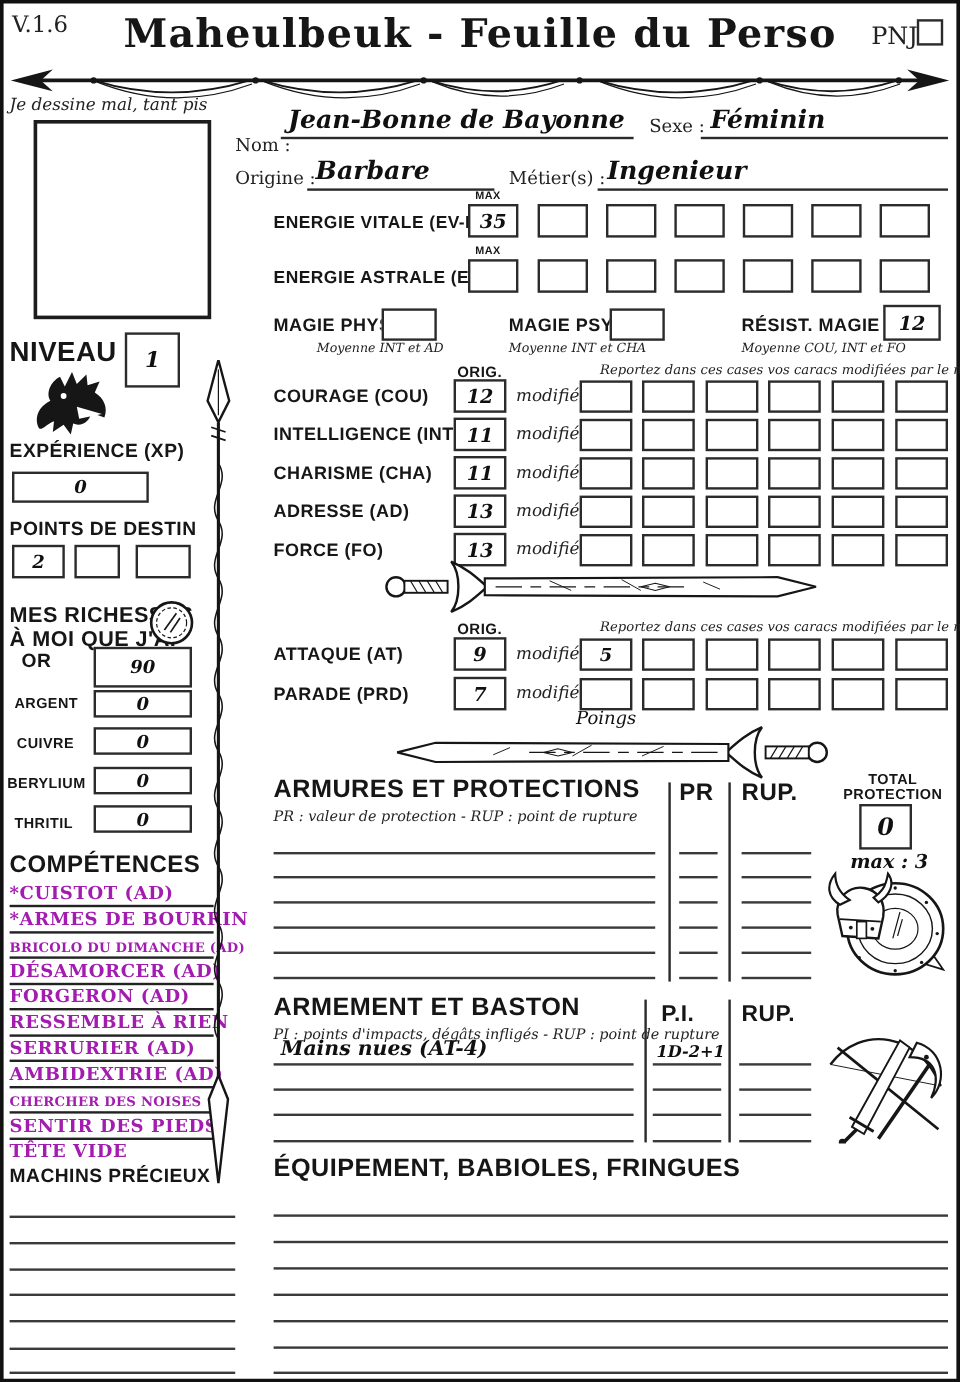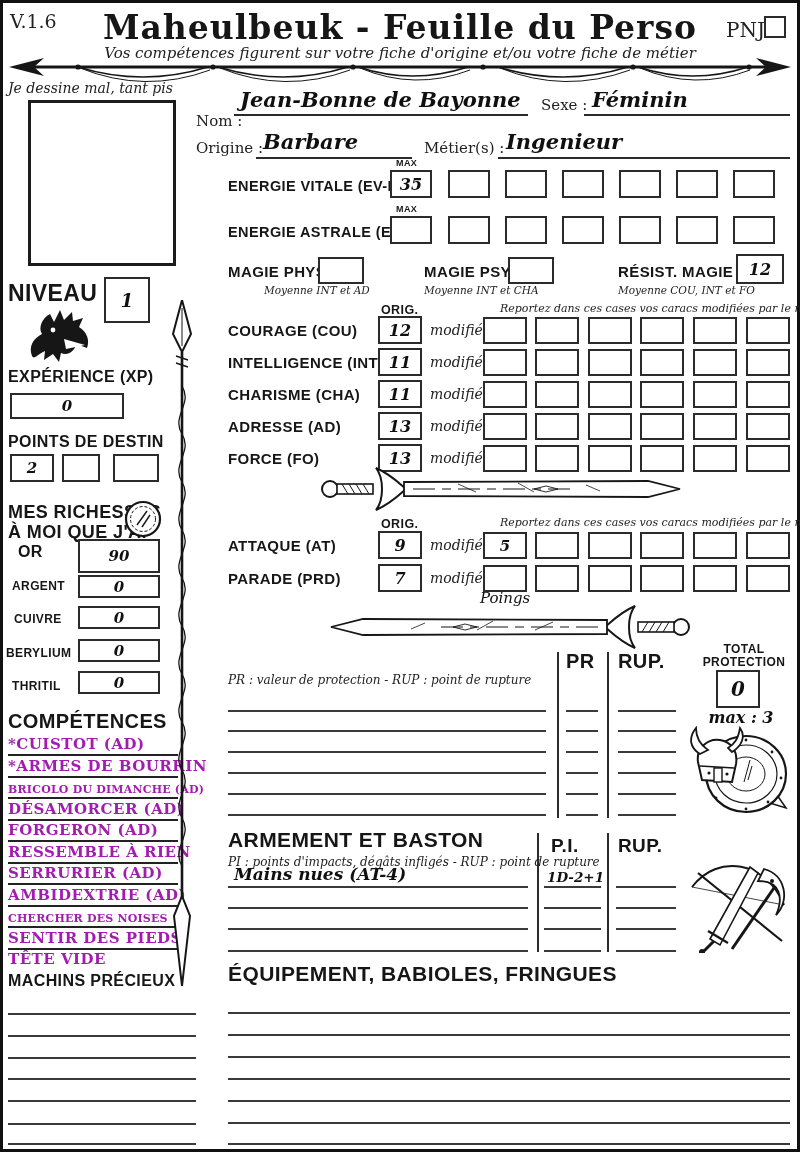--- a/index.html
+++ b/index.html
@@ -24,21 +24,20 @@
 </style>
 </head>
 <body>
 
 <div class="page">
 
   <div class="abs cal" style="left:10px;top:10px;font-size:19px;">V.1.6</div>
   <div class="abs title" style="left:0;right:0;top:8px;text-align:center;">Maheulbeuk - Feuille du Perso</div>
   <div class="abs cal" style="left:726px;top:18px;font-size:20px;">PNJ</div>
   <div class="bx" style="left:764px;top:16px;width:22px;height:22px;"></div>
-  <div class="abs it" style="left:0;right:0;top:44px;text-align:center;font-size:15px;">Vos compétences figurent sur votre fiche d'origine et/ou votre fiche de métier</div>
 
   <svg class="abs" style="left:8px;top:54px;" width="784" height="34" viewBox="0 0 784 34">
     <line x1="26" y1="13" x2="758" y2="13" stroke="#161616" stroke-width="3"></line>
     <polygon points="1,13 36,4 26,13 36,22" fill="#161616"></polygon>
     <polygon points="783,13 748,4 758,13 748,22" fill="#161616"></polygon>
     <path d="M70,13 Q135,33 200,13 M210,13 Q275,33 340,13 M350,13 Q405,31 460,13 M490,13 Q555,33 620,13 M630,13 Q685,31 740,13" fill="none" stroke="#161616" stroke-width="1.6"></path>
     <path d="M72,14 Q137,40 202,16 M212,14 Q277,40 342,16 M352,14 Q407,37 462,16 M492,14 Q557,40 622,16 M632,14 Q687,37 742,16" fill="none" stroke="#161616" stroke-width="1"></path>
     <circle cx="70" cy="13" r="2.6" fill="#161616"></circle>
       <circle cx="205" cy="13" r="2.6" fill="#161616"></circle>
     <circle cx="345" cy="13" r="2.6" fill="#161616"></circle>
@@ -215,20 +214,21 @@
     <circle cx="12" cy="23" r="8" fill="#fff" stroke="#161616" stroke-width="2"></circle>
     <rect x="19" y="18" width="36" height="10" fill="#fff" stroke="#161616" stroke-width="1.6"></rect>
     <path d="M24,18 l6,10 M31,18 l6,10 M38,18 l6,10 M45,18 l6,10" stroke="#161616" stroke-width="1"></path>
     <path d="M58,2 C66,12 66,34 58,44 C72,38 80,30 88,23 C80,16 72,8 58,2 Z" fill="#fff" stroke="#161616" stroke-width="2"></path>
     <polygon points="86,16 330,15 362,23 330,31 86,30" fill="#fff" stroke="#161616" stroke-width="1.8"></polygon>
     <path d="M95,23 L255,23" stroke="#161616" stroke-width="1" stroke-dasharray="22 7 9 7"></path>
     <path d="M140,18 l18,8 M200,17 l16,9 M268,19 l14,6" stroke="#161616" stroke-width="0.8"></path>
     <polygon points="228,20 240,23 228,26 216,23" fill="none" stroke="#161616" stroke-width="0.9"></polygon>
   </svg>
 
+  <div class="abs h" style="left:228px;top:646px;font-size:21px;">ARMURES ET PROTECTIONS</div>
   <div class="abs it" style="left:228px;top:673px;font-size:12px;">PR : valeur de protection - RUP : point de rupture</div>
   <div class="vln" style="left:557px;top:652px;height:166px;"></div>
   <div class="vln" style="left:607px;top:652px;height:166px;"></div>
   <div class="abs h" style="left:566px;top:650px;font-size:20px;">PR</div>
   <div class="abs h" style="left:618px;top:650px;font-size:20px;">RUP.</div>
 
   <div class="lng" style="left:228px;top:692px;width:318px;height:18px;"></div>
   <div class="lng" style="left:228px;top:712px;width:318px;height:18px;"></div>
   <div class="lng" style="left:228px;top:733px;width:318px;height:18px;"></div>
   <div class="lng" style="left:228px;top:754px;width:318px;height:18px;"></div>

